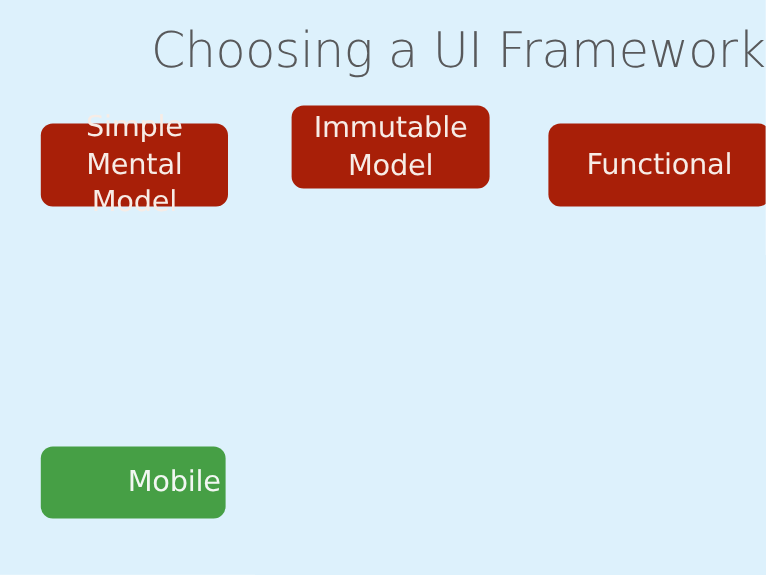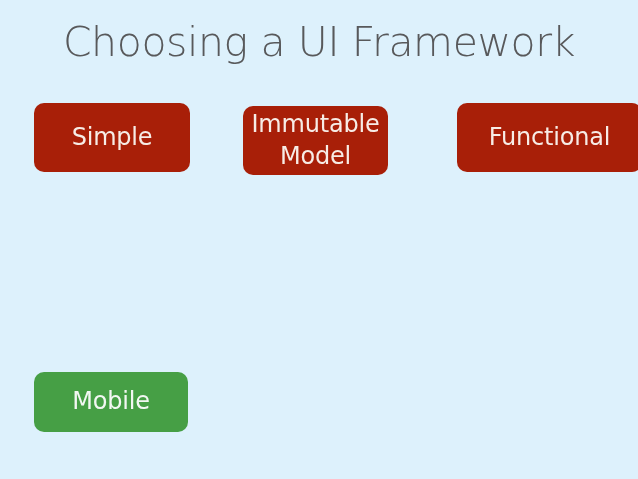--- a/index.html
+++ b/index.html
@@ -17,21 +17,21 @@
     width: 638px;
     height: 479px;
     background: #ddf1fc;
     overflow: hidden;
   }
   #slide-title {
     position: absolute;
     left: 0;
     top: 19px;
     width: 638px;
-    text-align: center;
+    text-align: right;
     font-family: "DejaVu Sans", sans-serif;
     font-size: 41px;
     font-weight: 300;
     letter-spacing: -0.4px;
     color: #58595b;
     line-height: 1.15;
     white-space: nowrap;
     -webkit-font-smoothing: antialiased;
   }
   .node {
@@ -53,33 +53,33 @@
   }
   .node .node-label {
     display: block;
     width: 100%;
   }
   .node-red  { background: #a81f08; }
   .node-green{ background: #469f45; color: #f2f7f2; }
 
   
   #node-simple-mental-model { left: 34px;  top: 103px; width: 156px; height: 69px; }
-  #node-immutable-data      { left: 243px; top: 106px; width: 145px; height: 69px; }
+  #node-immutable-data      { left: 243px; top: 88px; width: 165px; height: 69px; }
   #node-functional-prog     { left: 457px; top: 103px; width: 185px; height: 69px; }
-  #node-mobile              { left: 34px;  top: 372px; width: 154px; height: 60px; }
+  #node-mobile              { left: 34px;  top: 372px; width: 154px; height: 60px; text-align: right; }
 </style>
 </head>
 <body>
 
 <div id="slide">
 
   <div id="slide-title">Choosing a UI Framework</div>
 
   <div class="node node-red" id="node-simple-mental-model">
-    <span class="node-label"><span>Simple</span><br></span>
+    <span class="node-label"><span>Simple</span><br><span>Mental Model</span></span>
   </div>
 
   <div class="node node-red" id="node-immutable-data">
     <span class="node-label"><span>Immutable</span><br><span>Model</span></span>
   </div>
 
   <div class="node node-red" id="node-functional-prog">
     <span class="node-label"><span>Functional</span><br></span>
   </div>
 

